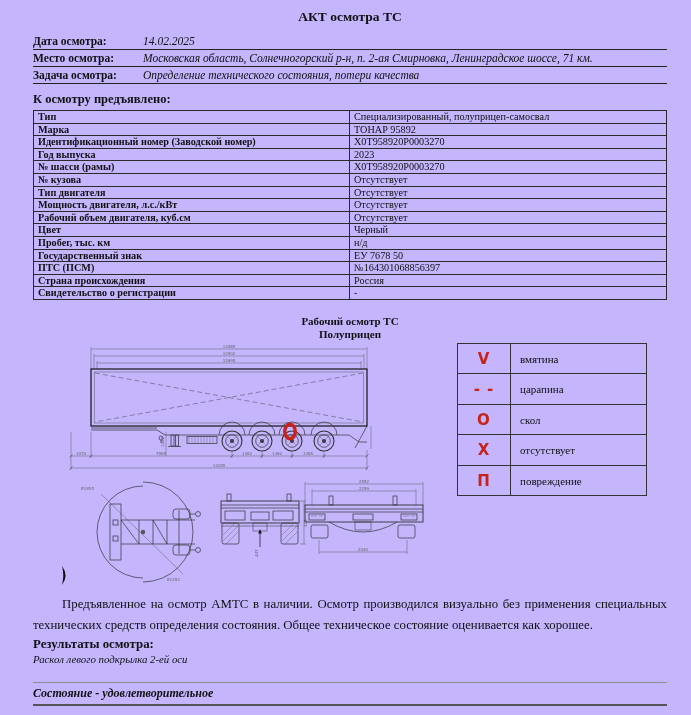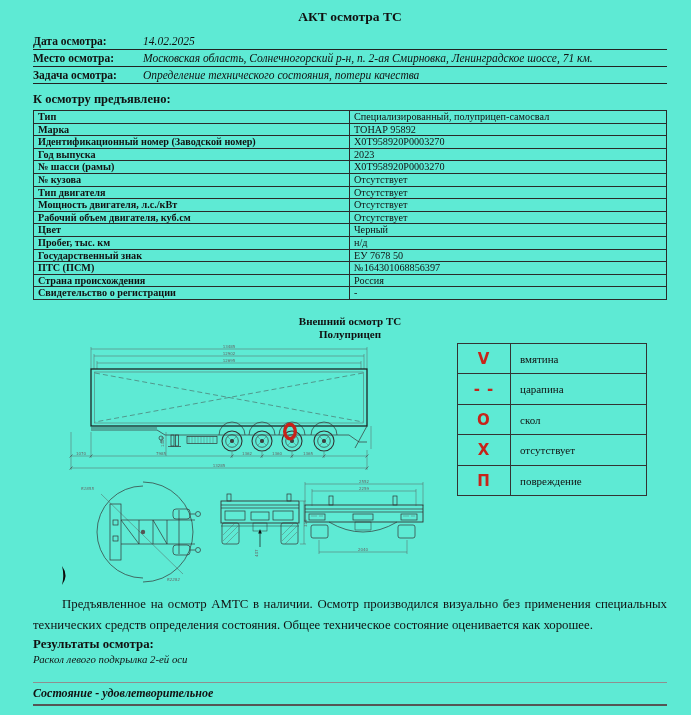--- a/index.html
+++ b/index.html
@@ -1,16 +1,16 @@
 <!DOCTYPE html>
 <html><head>
 <meta charset="utf-8">
 <style>
   html,body{margin:0;padding:0;background:#ffffff;}
-  .page{position:relative;width:691px;height:715px;background:#5eead4;overflow:hidden;
+  .page{position:relative;width:691px;height:715px;background:#c4b5fd;overflow:hidden;
         font-family:"Liberation Serif", serif;color:#111;}
   .content{position:absolute;left:33px;top:0;width:634px;}
 
   .doc-title{margin:9px 0 0 0;text-align:center;font-size:13.5px;font-weight:bold;}
 
   table{border-collapse:collapse;width:100%;}
 
   
   .header-table{margin-top:8px;font-size:11.5px;table-layout:fixed;}
   .header-table td{border-bottom:1.4px solid #222;padding:1.5px 0 2.5px 0;vertical-align:top;}
@@ -158,21 +158,21 @@
           </tr>
 
           <tr>
             <td class="p-label">Свидетельство о регистрации</td>
             <td class="p-value">-</td>
           </tr>
         </tbody>
     </table>
 
     <div class="inspection-heading">
-      <div>Внешний осмотр ТС</div>
+      <div>Рабочий осмотр ТС</div>
       <div>Полуприцеп</div>
     </div>
 
     <div class="drawing-area">
 
       <svg id="side-view" width="390" height="132" viewBox="0 0 390 132">
 
         <g class="thin">
           <line x1="30" y1="5" x2="306" y2="5"></line>
             <line x1="33" y1="12" x2="303" y2="12"></line>

